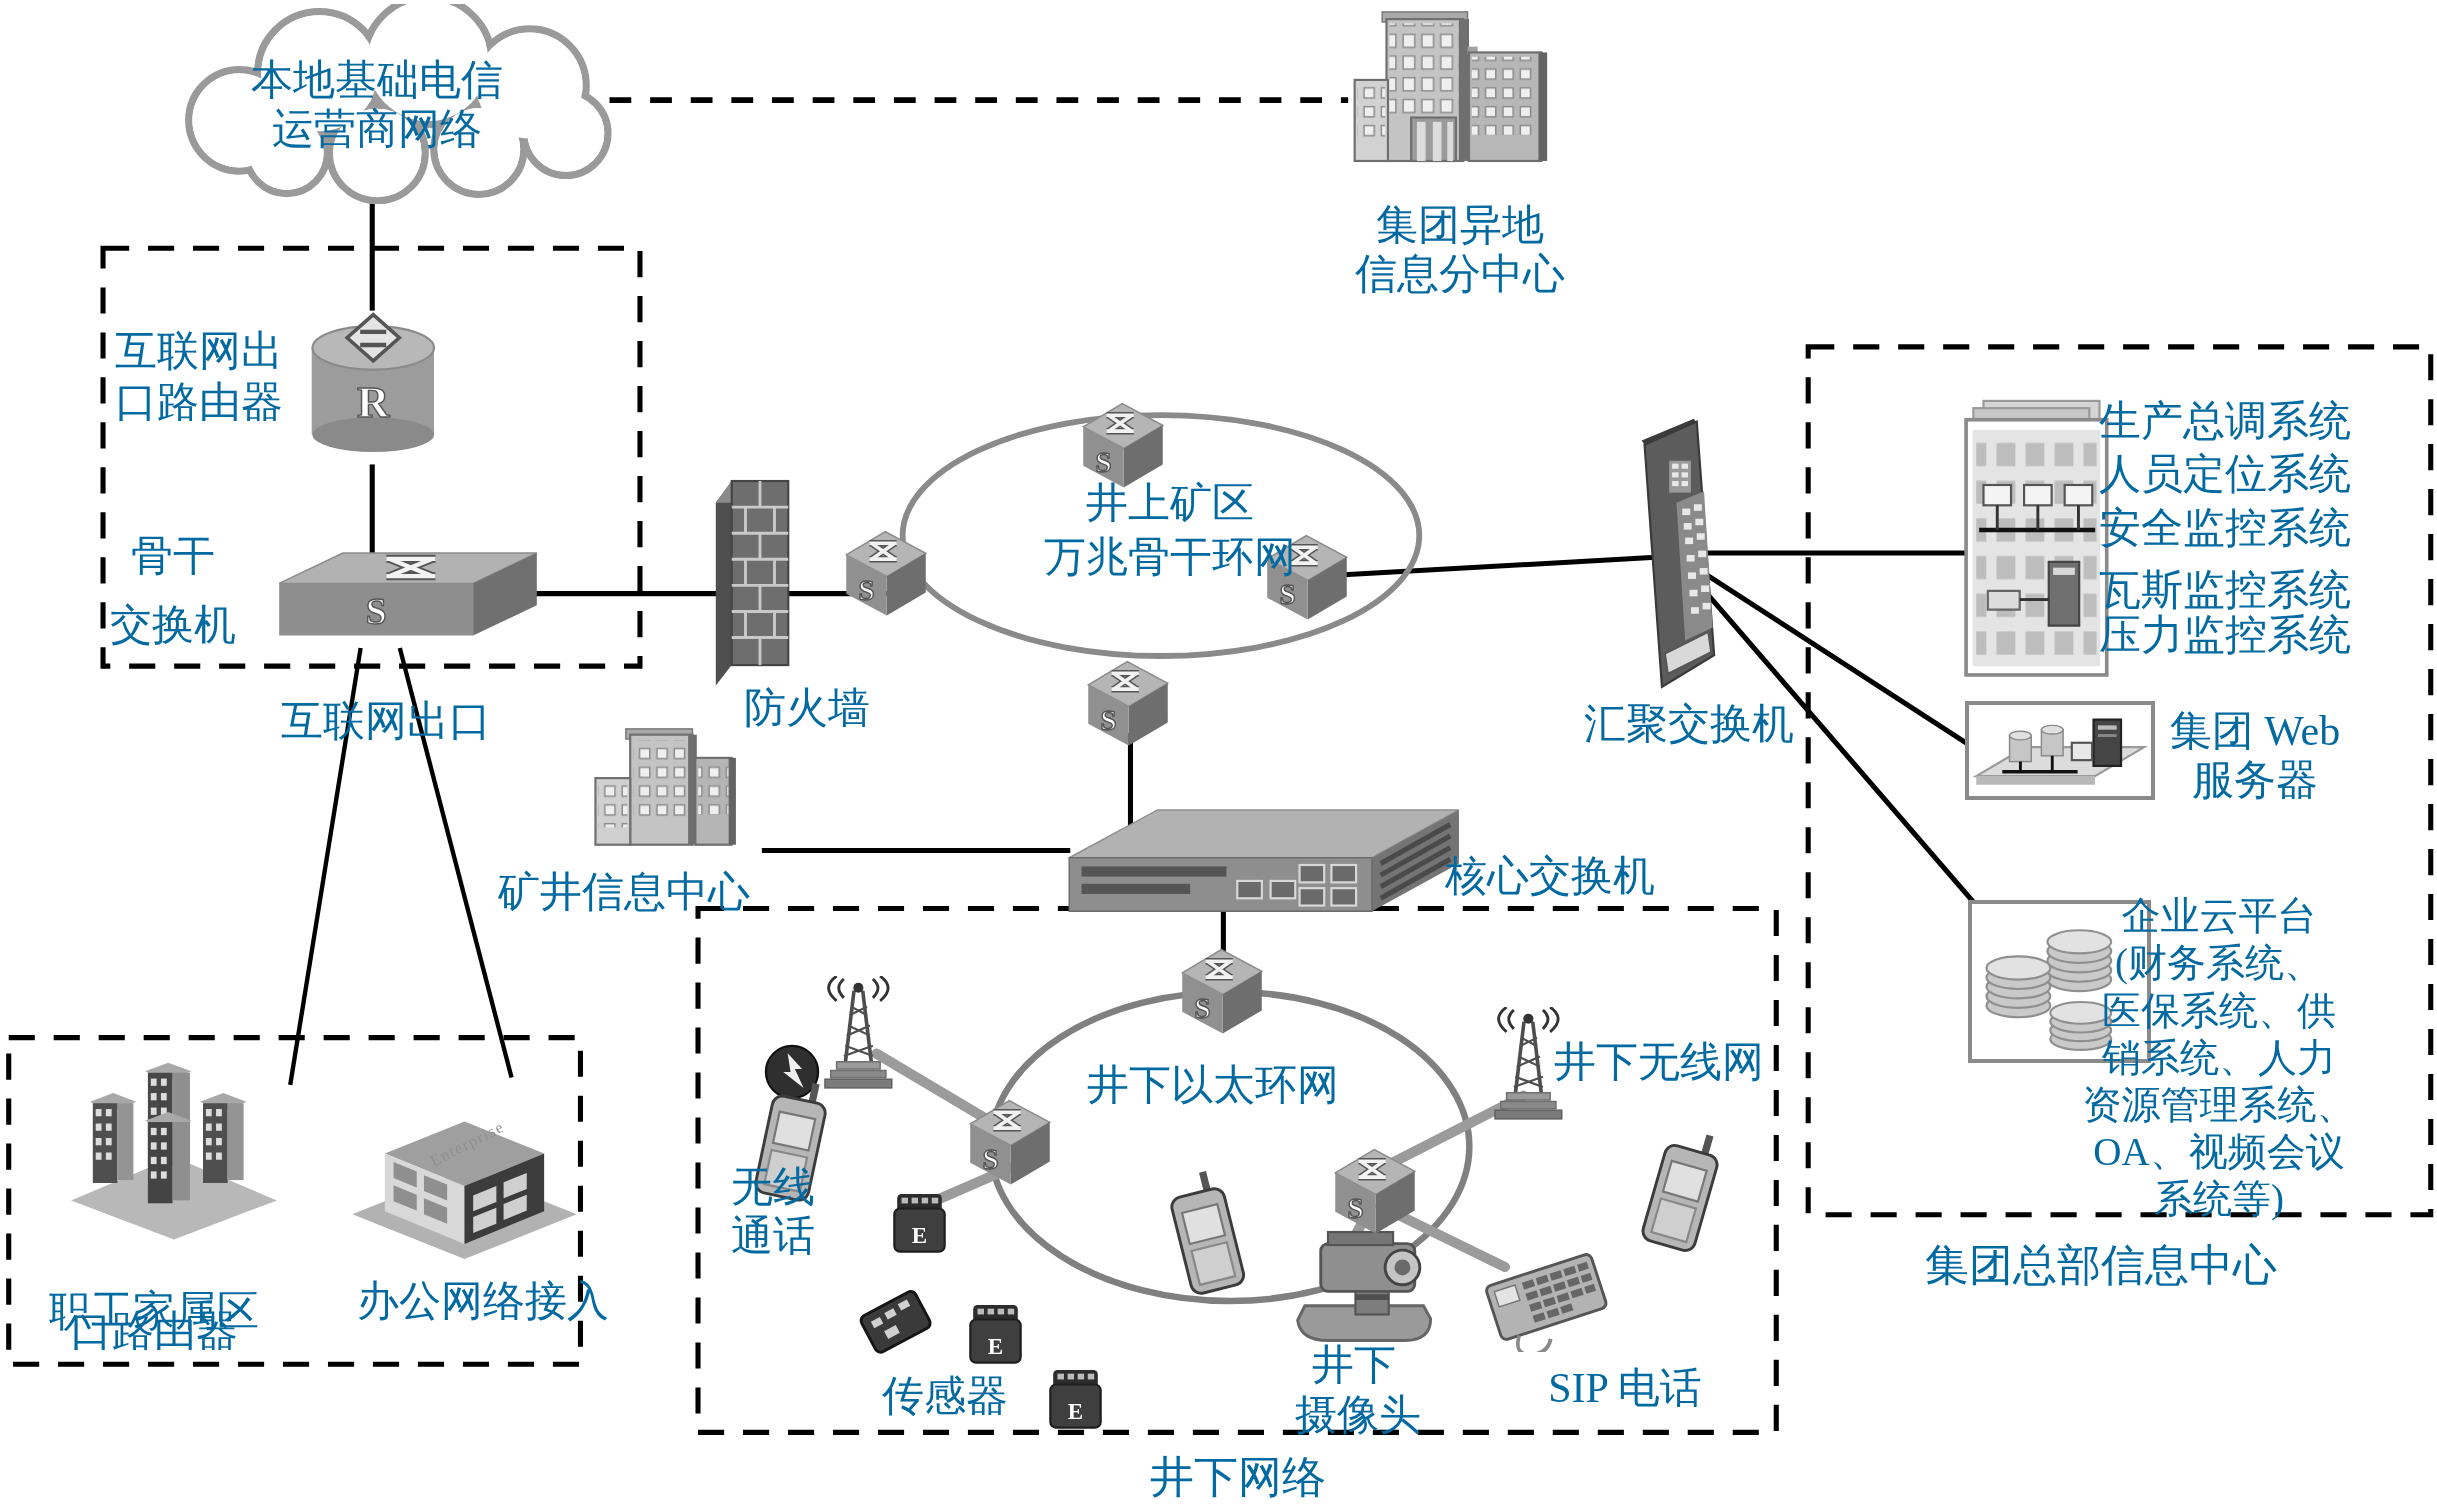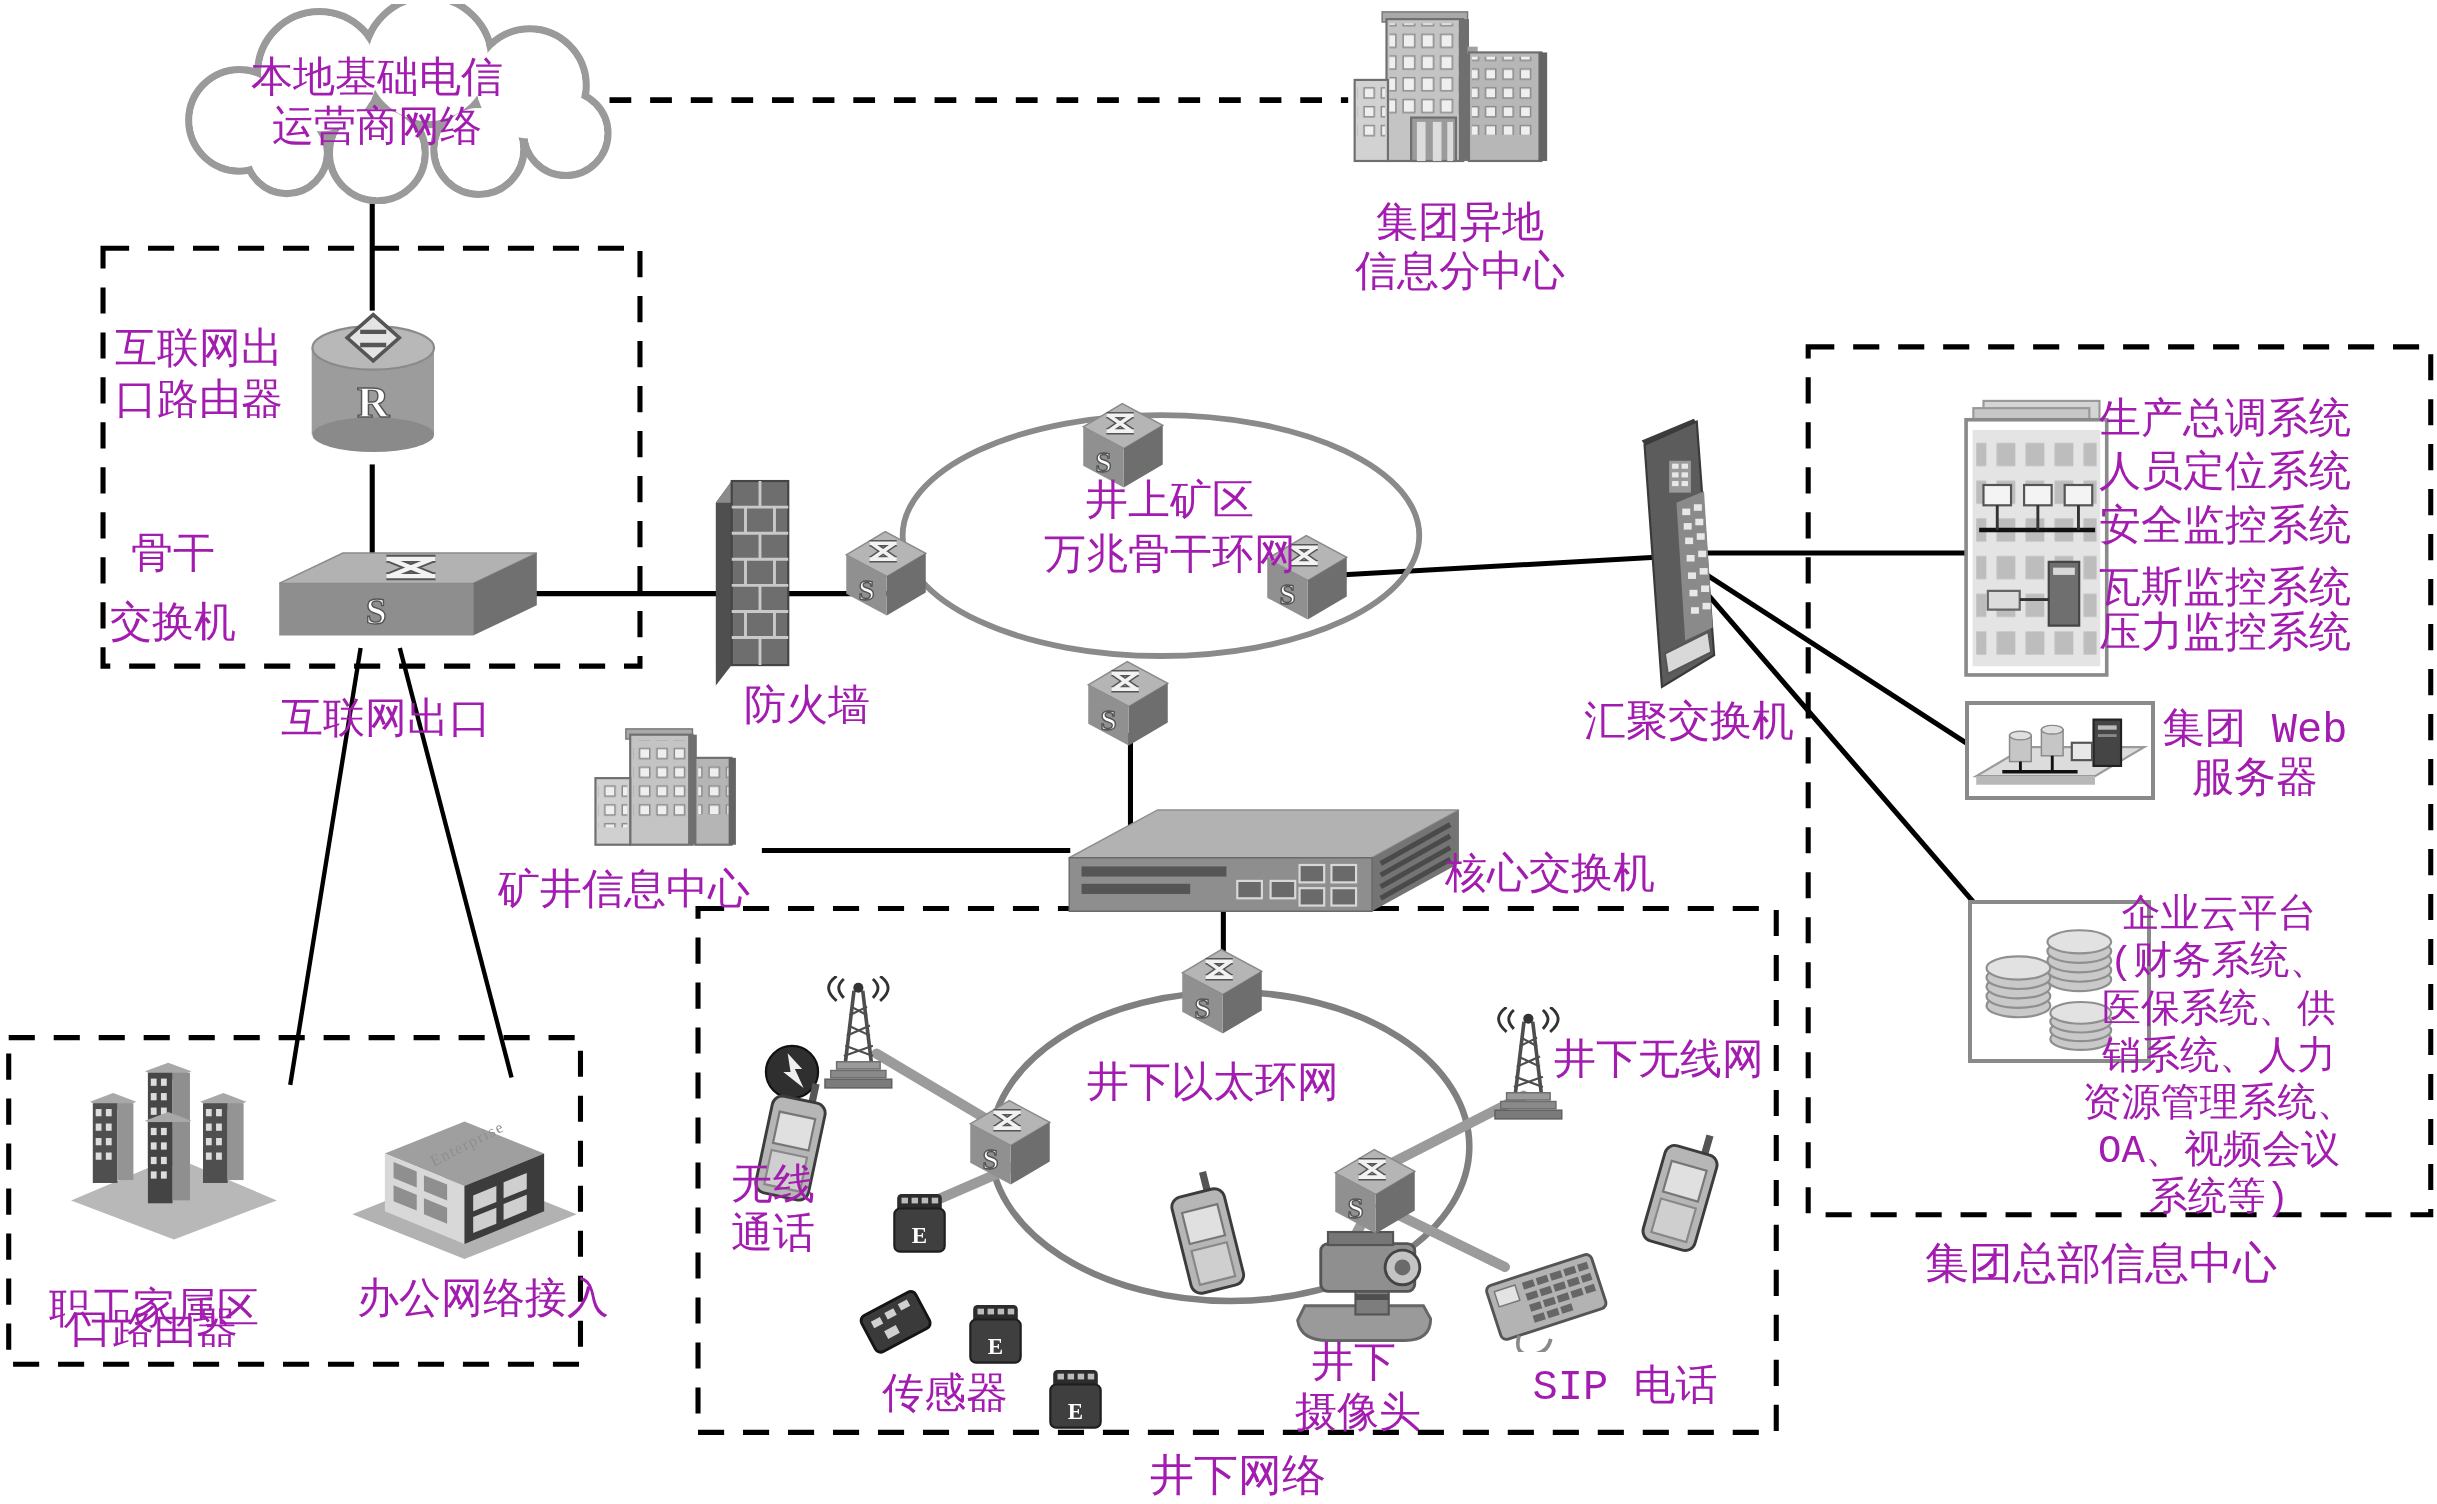--- a/index.html
+++ b/index.html
@@ -1,21 +1,21 @@
 <!DOCTYPE html>
 <html style="font-size:11.6px"><head>
 <meta charset="utf-8">
 <style>
   html,body{margin:0;padding:0;background:#fff;}
   .canvas{position:relative;width:2438px;height:1505px;background:#fff;overflow:hidden;
           font-family:"Liberation Serif","DejaVu Serif",serif;color:#111;}
   .wires{position:absolute;left:0;top:0;}
   .icon{position:absolute;}
   .lbl{position:absolute;transform:translateX(-50%);white-space:nowrap;
-       font-size:42px;line-height:1.1;color:#a21caf;text-align:center;font-family:Liberation Mono, monospace;}
+       font-size:42px;line-height:1.1;color:#0369a1;text-align:center;}
   .lbl.small{font-size:39px;}
   .lbl.big{font-size:44px;}
   .lbl.left{transform:none;text-align:left;}
   .roof-label{position:absolute;font-size:16px;color:#8f8f8f;transform:rotate(-27deg);letter-spacing:1.5px;}
   svg text{font-family:"Liberation Serif","DejaVu Serif",serif;}
 </style>
 </head>
 <body>
 
 <div class="canvas">

